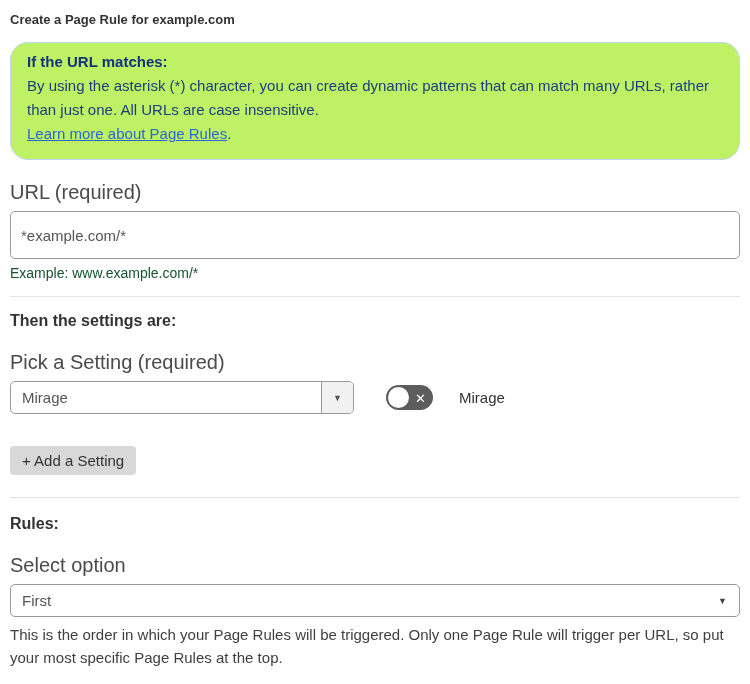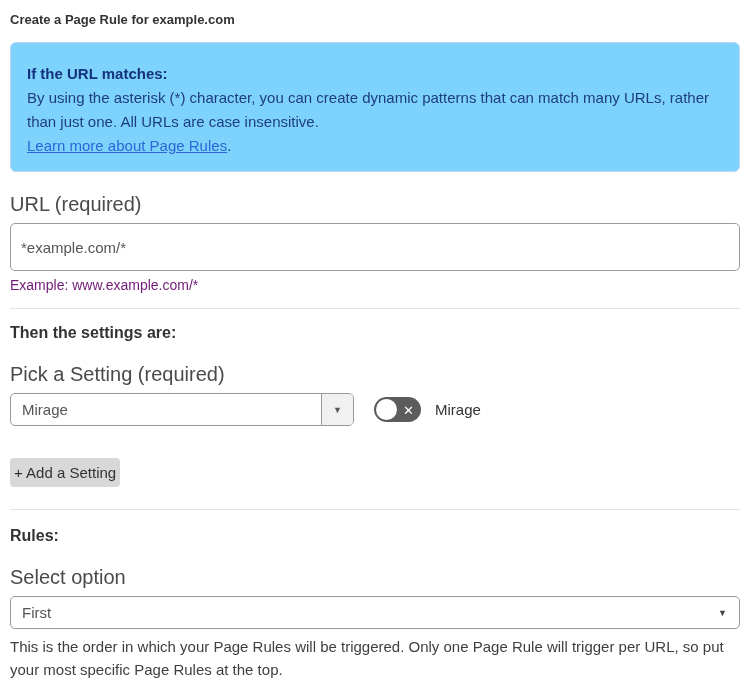--- a/index.html
+++ b/index.html
@@ -9,24 +9,24 @@
     color: #333333;
     padding: 12px 10px 0 10px;
   }
   .page-title {
     font-size: 13px;
     font-weight: bold;
     color: #333333;
     margin-bottom: 15px;
   }
   .info-box {
-    background: #7dd3fc;
+    background: #bef264;
     border: 1px solid #bdd6f2;
-    border-radius: 6px;
-    padding: 19px 16px 13px 16px;
+    border-radius: 18px;
+    padding: 7px 16px 13px 16px;
     color: #1e3d80;
     font-size: 15px;
     line-height: 1.6;
   }
   .info-box .info-heading {
     font-weight: bold;
     color: #14327e;
   }
   .info-link {
     color: #2d66d6;
@@ -46,38 +46,39 @@
     border-radius: 5px;
     padding: 0 10px;
     font-size: 15px;
     color: #555555;
     font-family: "Liberation Sans", "DejaVu Sans", sans-serif;
     outline: none;
     background: #ffffff;
   }
   .hint-text {
     font-size: 14px;
-    color: #701a75;
+    color: #14532d;
     margin-top: 6px;
   }
   .divider {
     border: none;
     border-top: 1px solid #e3e3e3;
     margin: 15px 0;
   }
   .section-heading {
     font-size: 16px;
     font-weight: bold;
     color: #333333;
     margin-top: 0;
   }
   .setting-row {
     display: flex;
     align-items: center;
     margin-top: 0;
+    gap: 12px;
   }
   .select-combo {
     width: 344px;
     height: 33px;
     border: 1px solid #999999;
     border-radius: 5px;
     display: flex;
     align-items: stretch;
     overflow: hidden;
     background: #ffffff;
@@ -135,21 +136,21 @@
     color: #333333;
     margin-left: 14px;
   }
   .btn {
     display: inline-block;
     border: none;
     border-radius: 4px;
     font-size: 15px;
     font-family: "Liberation Sans", "DejaVu Sans", sans-serif;
     cursor: pointer;
-    padding: 0 4px;
+    padding: 0 12px;
     height: 30px;
     line-height: 30px;
   }
   .btn-gray {
     background: #d8d8d8;
     color: #333333;
   }
   .btn-blue {
     background: #1f6ff2;
     color: #ffffff;

